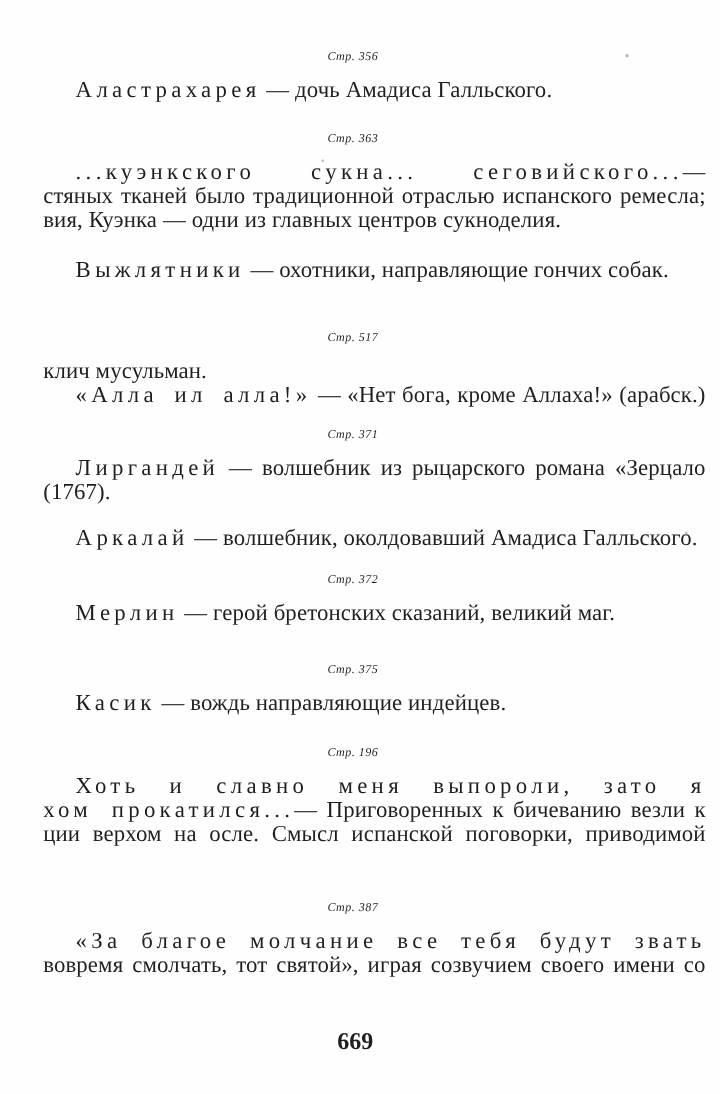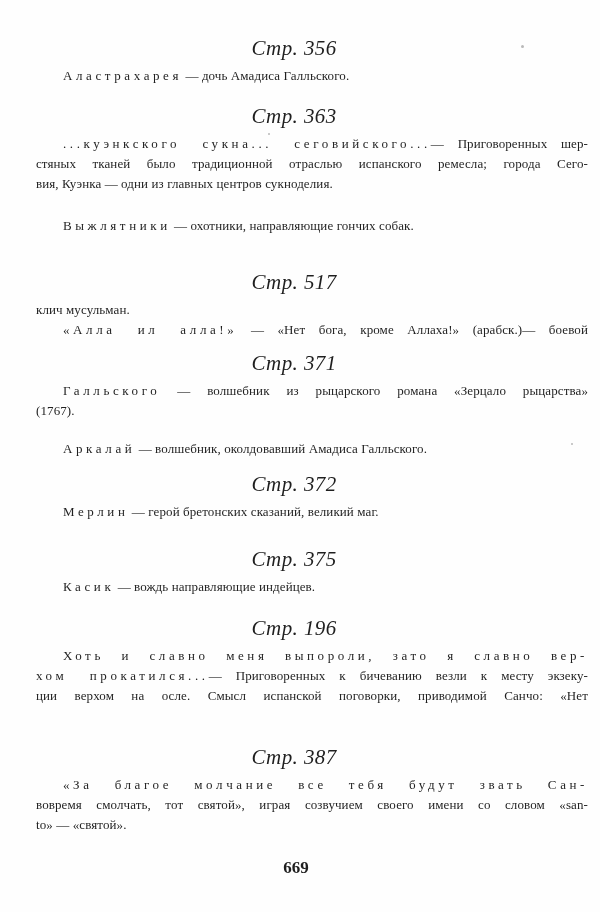--- a/index.html
+++ b/index.html
@@ -19,48 +19,48 @@
   .entry {
     position: absolute;
     left: 36px;
     width: 552px;
   }
   .hdr {
     margin: 0 0 8px 0;
     padding: 0 36px 0 0;
     font-weight: normal;
     font-style: italic;
-    font-size: 21px;
+    font-size: 10px;
     line-height: 20px;
     text-align: center;
     letter-spacing: 0.4px;
   }
   .para { margin: 0; }
   .para.follow { margin-top: 18px; }
   .line {
-    font-size: 13px;
+    font-size: 19px;
     line-height: 20px;
     height: 20px;
     overflow: hidden;
     white-space: normal;
   }
   .line.first { padding-left: 27px; }
   .line.full { text-align: justify; text-align-last: justify; }
   .line.last { text-align: left; text-align-last: left; }
   .sp { letter-spacing: 3.6px; word-spacing: 5px; }
   .n  { letter-spacing: 0.1px; }
   .pageno {
     position: absolute;
     top: 856px;
     left: 36px;
     width: 552px;
     padding-right: 32px;
     box-sizing: border-box;
     text-align: center;
-    font-size: 17px;
+    font-size: 20px;
     font-weight: bold;
     line-height: 24px;
   }
   
   .speck { position: absolute; background: #b9b9b9; border-radius: 50%; }
   .speck.a { left: 521px; top: 45px;  width: 3px; height: 3px; }
   .speck.b { left: 268px; top: 133px; width: 2px; height: 2px; }
   .speck.c { left: 571px; top: 443px; width: 2px; height: 2px; }
 </style>
 </head>
@@ -103,21 +103,21 @@
           <div class="line last"><span class="n">клич мусульман.</span></div>
           <div class="line first full"><span class="sp">«Алла ил алла!»</span><span class="n"> — «Нет бога, кроме Аллаха!» (арабск.)— боевой</span></div>
         </div>
       </div>
   </section>
 
   <section class="entry" style="top:353px">
     <h3 class="hdr">Стр. 371</h3>
     <div class="paras">
         <div class="para">
-          <div class="line first full"><span class="sp">Галльского</span><span class="n"> — волшебник из рыцарского романа «Зерцало рыцарства»</span></div>
+          <div class="line first full"><span class="sp">Лиргандей</span><span class="n"> — волшебник из рыцарского романа «Зерцало рыцарства»</span></div>
           <div class="line last"><span class="n">(1767).</span></div>
         </div>
         <div class="para follow">
           <div class="line first last"><span class="sp">Аркалай</span><span class="n"> — волшебник, околдовавший Амадиса Галльского.</span></div>
         </div>
       </div>
   </section>
 
   <section class="entry" style="top:474px">
     <h3 class="hdr">Стр. 372</h3>
@@ -147,21 +147,20 @@
         </div>
       </div>
   </section>
 
   <section class="entry" style="top:747px">
     <h3 class="hdr">Стр. 387</h3>
     <div class="paras">
         <div class="para">
           <div class="line first full"><span class="sp">«За благое молчание все тебя будут звать Сан-</span></div>
           <div class="line full"><span class="n">вовремя смолчать, тот святой», играя созвучием своего имени со словом «san-</span></div>
-          <div class="line last"><span class="n">to» — «святой».</span></div>
         </div>
       </div>
   </section>
 
   <div class="pageno">669</div>
 
   <i class="speck a"></i>
   <i class="speck b"></i>
   <i class="speck c"></i>
 </div>

